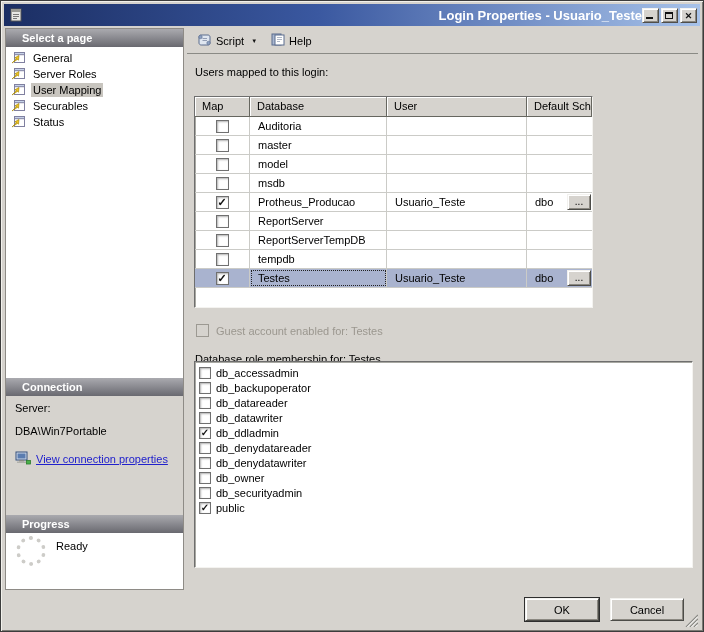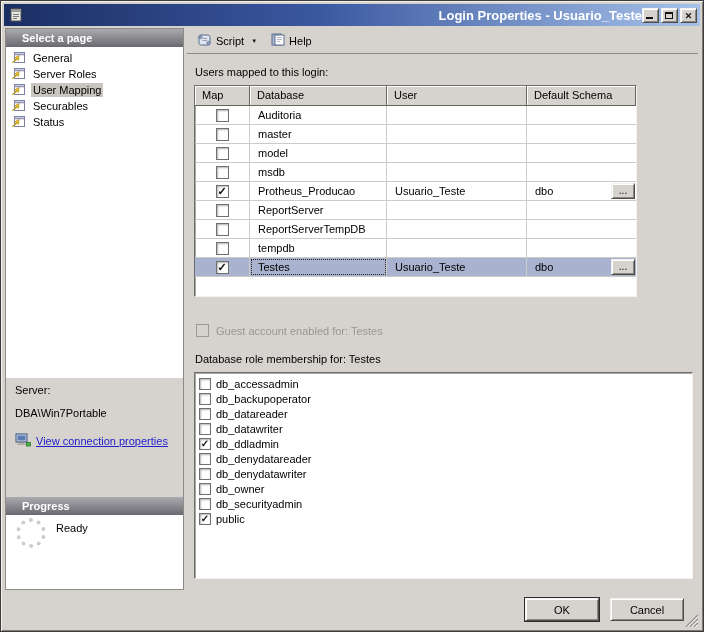--- a/index.html
+++ b/index.html
@@ -52,21 +52,21 @@
   .right-col{position:absolute;left:186px;top:27px;width:511px;height:562px;}
   .toolbar{height:25px;border-bottom:1px solid #8a8a85;display:flex;align-items:center;padding-left:5px;gap:4px;}
   .tool-btn{display:flex;align-items:center;gap:4px;padding:2px 4px;background:transparent;border:1px solid transparent;font:11px "Liberation Sans",sans-serif;}
   .dd-arrow{font-size:6px;margin-left:3px;color:#111;}
   .users-label{position:absolute;left:8px;top:38px;}
   .sunken{
     background:#fff;box-sizing:border-box;
     border:1px solid;border-color:#6e6e6e #f4f3f0 #f4f3f0 #6e6e6e;
     box-shadow:inset 1px 1px 0 #a8a8a2;
   }
-  .map-table{position:absolute;left:7px;top:57px;width:443px;height:212px;overflow:hidden;}
+  .map-table{position:absolute;left:7px;top:68px;width:399px;height:212px;overflow:hidden;}
   .thead{display:flex;height:20px;}
   .th{
     background:#d6d3ce;box-sizing:border-box;line-height:19px;padding-left:7px;
     border-right:1px solid #66665f;border-bottom:1px solid #66665f;
     box-shadow:inset 1px 1px 0 #fff;overflow:hidden;white-space:nowrap;
   }
   .w-map{width:55px;flex:0 0 55px;}
   .w-db{width:137px;flex:0 0 137px;}
   .w-user{width:140px;flex:0 0 140px;}
   .w-schema{flex:1 1 auto;}
@@ -85,21 +85,21 @@
   }
   .cb{
     width:13px;height:13px;flex:0 0 13px;background:#fff;box-sizing:border-box;
     border:1px solid #707070;box-shadow:inset 1px 1px 2px rgba(0,0,0,.3);
     font-size:11px;line-height:11px;text-align:center;font-weight:bold;color:#111;
   }
   .cb.disabled{background:#d6d3ce;border-color:#9c9992;box-shadow:none;}
   .cb.small{width:12px;height:12px;flex:0 0 12px;line-height:10px;font-size:10px;}
   .guest-row{position:absolute;left:9px;top:296px;display:flex;align-items:center;gap:7px;color:#9b978f;}
   .rolelabel{position:absolute;left:8px;top:325px;}
-  .role-list{position:absolute;left:7px;top:344px;width:499px;height:207px;padding-top:3px;overflow:hidden;}
+  .role-list{position:absolute;left:7px;top:333px;width:499px;height:207px;padding-top:3px;overflow:hidden;}
   .role-item{display:flex;align-items:center;gap:5px;height:15px;padding-left:4px;}
   
   .btn{
     position:absolute;width:74px;height:23px;background:#d6d3ce;
     border:1px solid;border-color:#f2f1ee #4c4c48 #4c4c48 #f2f1ee;
     box-shadow:inset 1px 1px 0 #fff, inset -1px -1px 0 #8b8881;
     font:11px "Liberation Sans",sans-serif;text-align:center;padding:0;
   }
   .ok{left:524px;top:597px;outline:1px solid #2e2e2e;}
   .cancel{left:609px;top:597px;}
@@ -180,20 +180,21 @@
       <svg width="15" height="13" viewBox="0 0 15 13">
         <rect x="3.5" y="1.5" width="10" height="10" fill="#fff" stroke="#8080a0"></rect>
         <rect x="3.5" y="1.5" width="10" height="2.2" fill="#c6d2e8" stroke="#8080a0"></rect>
         <path d="M1 12 L5.5 7.5 L3.8 6.8 L8 4.5 L7.5 9.2 L6.4 8.4 Z" fill="#f0c420" stroke="#9a7d00" stroke-width="0.6"></path>
       </svg>
     </span>
     <span class="page-item-label">Status</span>
   </div>
       </div>
 
+    <div class="sec-header">Connection</div>
     <div class="conn-box">
       <div class="conn-line">Server:</div>
       <div class="conn-gap"></div>
       <div class="conn-line">DBA\Win7Portable</div>
       <div class="link-row">
         <span>
           <svg width="16" height="14" viewBox="0 0 16 14">
             <rect x="1" y="1" width="11" height="8" fill="#cfd8e8" stroke="#35507c"></rect>
             <rect x="2.5" y="2.5" width="8" height="5" fill="#5a7cb0"></rect>
             <rect x="4" y="9" width="5" height="1.5" fill="#8a8a85"></rect>

